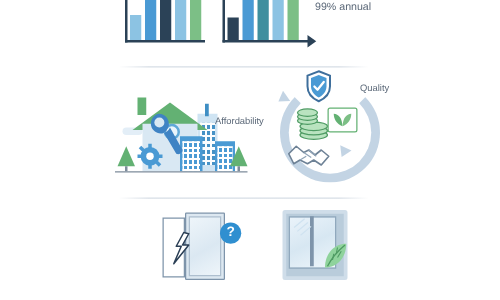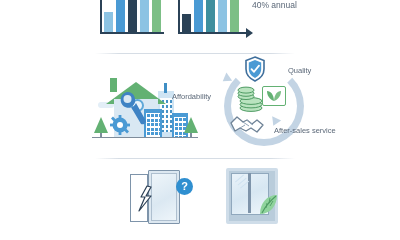--- a/index.html
+++ b/index.html
@@ -151,21 +151,21 @@
         <div class="bar" style="height:18px;background:#2b4257;"></div>
         <div class="bar" style="height:36px;background:#4a9ad4;"></div>
         <div class="bar" style="height:44px;background:#3f8f9e;"></div>
         <div class="bar" style="height:48px;background:#8cc3e3;"></div>
         <div class="bar" style="height:52px;background:#7cbf86;"></div>
       </div>
 
     </div>
 
     <div class="growth-note">
-      <div>40% annual</div>
+      <div>99% annual</div>
     </div>
   </div>
 
   <div class="divider" id="divider-1"></div>
 
   <div class="section" id="section-value">
 
     <div class="scene">
       <div class="cloud"></div>
       <div class="tower"></div>
@@ -245,21 +245,20 @@
 
       <div class="handshake">
         <svg width="34" height="22" viewBox="0 0 34 22">
           <path d="M1 9 L7 3 L13 8 L17 6 L22 10 L27 6 L33 11 L27 18 L21 14 L16 17 L10 14 L5 17 Z" fill="#ffffff" stroke="#6e8296" stroke-width="1.3" stroke-linejoin="round"></path>
           <path d="M13 8 L19 12 M17 6 L23 11 M10 14 L15 11" stroke="#8fa3b6" stroke-width="1" fill="none"></path>
         </svg>
       </div>
 
       <div class="cyc-label" id="label-quality">Quality</div>
       <div class="cyc-label" id="label-affordability">Affordability</div>
-      <div class="cyc-label" id="label-after-sales">After-sales service</div>
     </div>
   </div>
 
   <div class="divider" id="divider-2"></div>
 
   <div class="section" id="section-products">
 
     <div class="door-unit">
       <div class="door-open"></div>
       <div class="door-main"></div>

